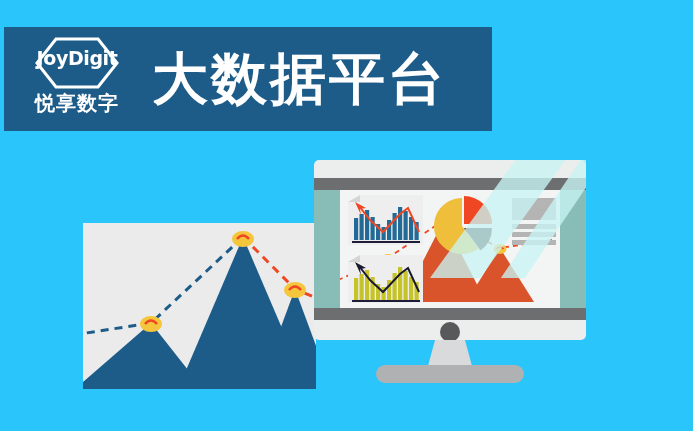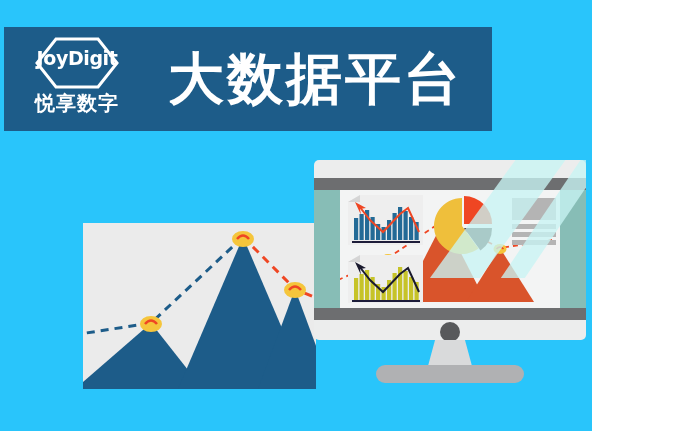--- a/index.html
+++ b/index.html
@@ -2,21 +2,21 @@
 <html><head>
 <meta charset="utf-8">
 <style>
   html, body {
     margin: 0;
     padding: 0;
     background: #ffffff;
   }
   #stage {
     position: relative;
-    width: 592px;
+    width: 693px;
     height: 431px;
     overflow: hidden;
     background: #29c5fb;
     font-family: "Liberation Sans", "DejaVu Sans", sans-serif;
   }
 
   
   #header-banner {
     position: absolute;
     left: 4px;
@@ -66,21 +66,21 @@
     font-weight: bold;
     letter-spacing: 1px;
     font-family: Liberation Sans, sans-serif;
     line-height: 1;
   }
   #banner-title {
     color: #ffffff;
     font-size: 56px;
     font-weight: bold;
     letter-spacing: 3px;
-    margin-left: 32px;
+    margin-left: 16px;
     line-height: 1;
     font-family: "DejaVu Sans", sans-serif;
     white-space: nowrap;
   }
 
   
   #mountain-panel {
     position: absolute;
     left: 83px;
     top: 223px;

